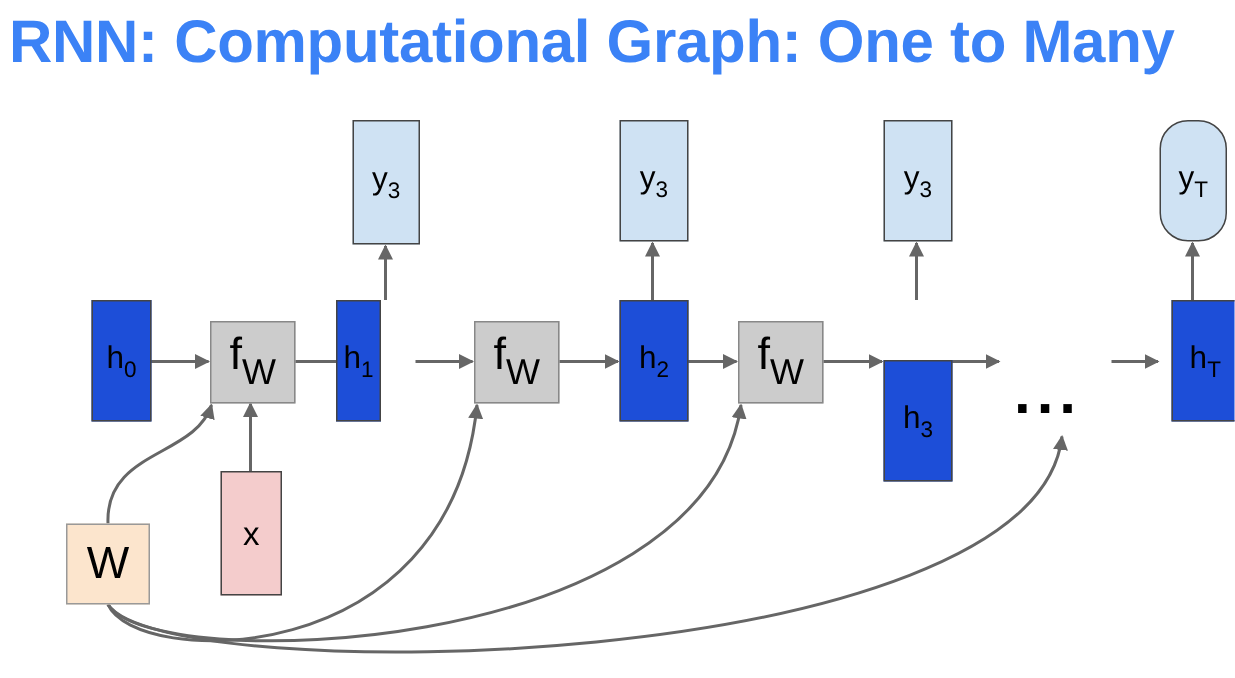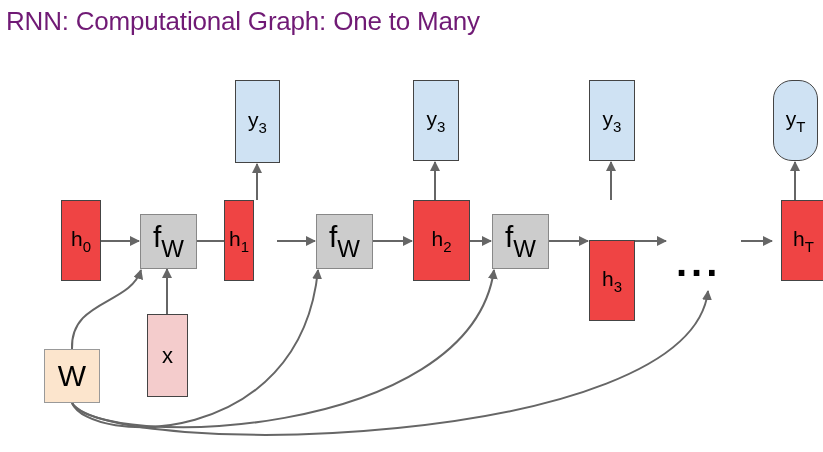--- a/index.html
+++ b/index.html
@@ -1,20 +1,20 @@
 <!DOCTYPE html>
 <html><head>
 <meta charset="utf-8">
 <style>
   html, body { margin:0; padding:0; background:#ffffff; }
   body { width:823px; height:452px; position:relative; overflow:hidden; font-family:"Liberation Sans", sans-serif; }
-  .title { position:absolute; left:6px; top:6px; font-size:26px; color:#701a75; white-space:nowrap; letter-spacing:-0.2px; }
+  .title { position:absolute; left:6px; top:6px; font-size:40px; color:#3b82f6; white-space:nowrap; letter-spacing:-0.2px;font-weight:bold; }
   svg { position:absolute; left:0; top:0; }
   .box { position:absolute; box-sizing:border-box; border:1.5px solid #444; display:flex; align-items:center; justify-content:center; color:#000; }
-  .hbox { background:#ef4444;align-items:center; }
+  .hbox { background:#1d4ed8;align-items:center; }
   .ybox { background:#cfe2f3;align-items:center; }
   .fbox { background:#cccccc; border-color:#888; }
   .xbox { background:#f4cccc; }
   .wbox { background:#fce5cd; border-color:#999; }
   .lbl { font-size:21px; line-height:1; }
   .lbl sub { font-size:15px; vertical-align:-6px; }
   .flbl { font-size:30px; line-height:1; }
   .flbl sub { font-size:24px; vertical-align:-10px; }
   .wlbl { font-size:30px; }
   .xlbl { font-size:22px; }
@@ -64,21 +64,21 @@
 </div>
 <div class="box hbox" style="left:224px;top:200px;width:30px;height:81px;">
   <span class="lbl"><span>h</span><sub>1</sub></span>
 </div>
 <div class="box ybox" style="left:235px;top:80px;width:45px;height:83px;">
   <span class="lbl"><span>y</span><sub>3</sub></span>
 </div>
 <div class="box fbox" style="left:316px;top:214px;width:57px;height:55px;">
   <span class="flbl"><span>f</span><sub>W</sub></span>
 </div>
-<div class="box hbox" style="left:413px;top:200px;width:57px;height:81px;">
+<div class="box hbox" style="left:413px;top:200px;width:46px;height:81px;">
   <span class="lbl"><span>h</span><sub>2</sub></span>
 </div>
 <div class="box ybox" style="left:413px;top:80px;width:46px;height:81px;">
   <span class="lbl"><span>y</span><sub>3</sub></span>
 </div>
 <div class="box fbox" style="left:492px;top:214px;width:57px;height:55px;">
   <span class="flbl"><span>f</span><sub>W</sub></span>
 </div>
 <div class="box hbox" style="left:589px;top:200px;width:46px;height:81px;margin-top:40px;">
   <span class="lbl"><span>h</span><sub>3</sub></span>

